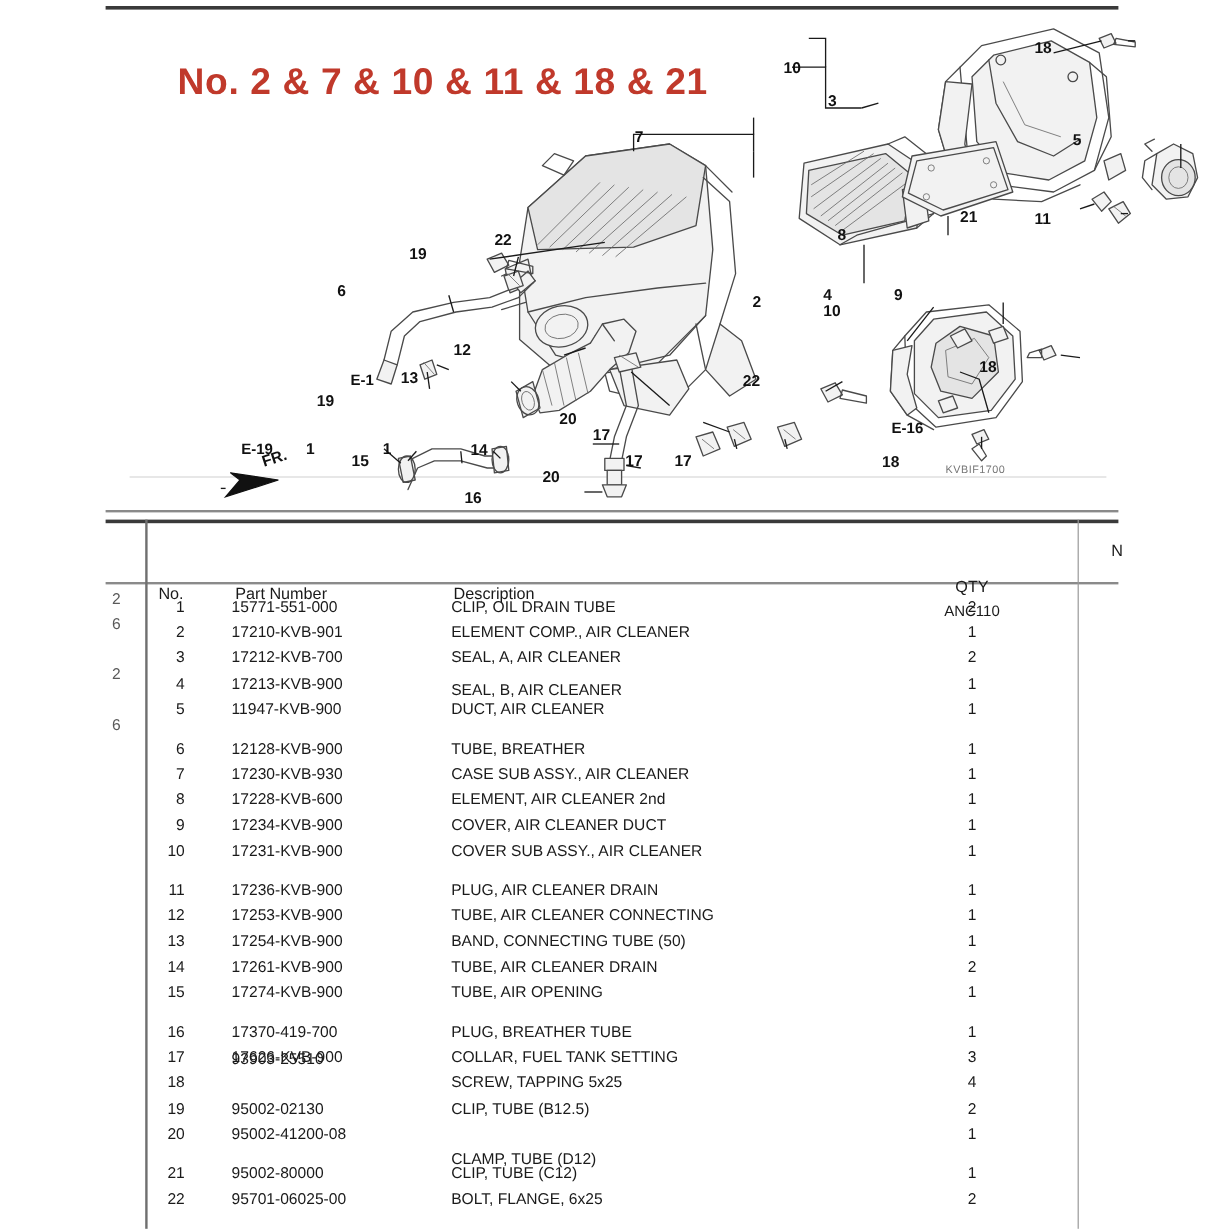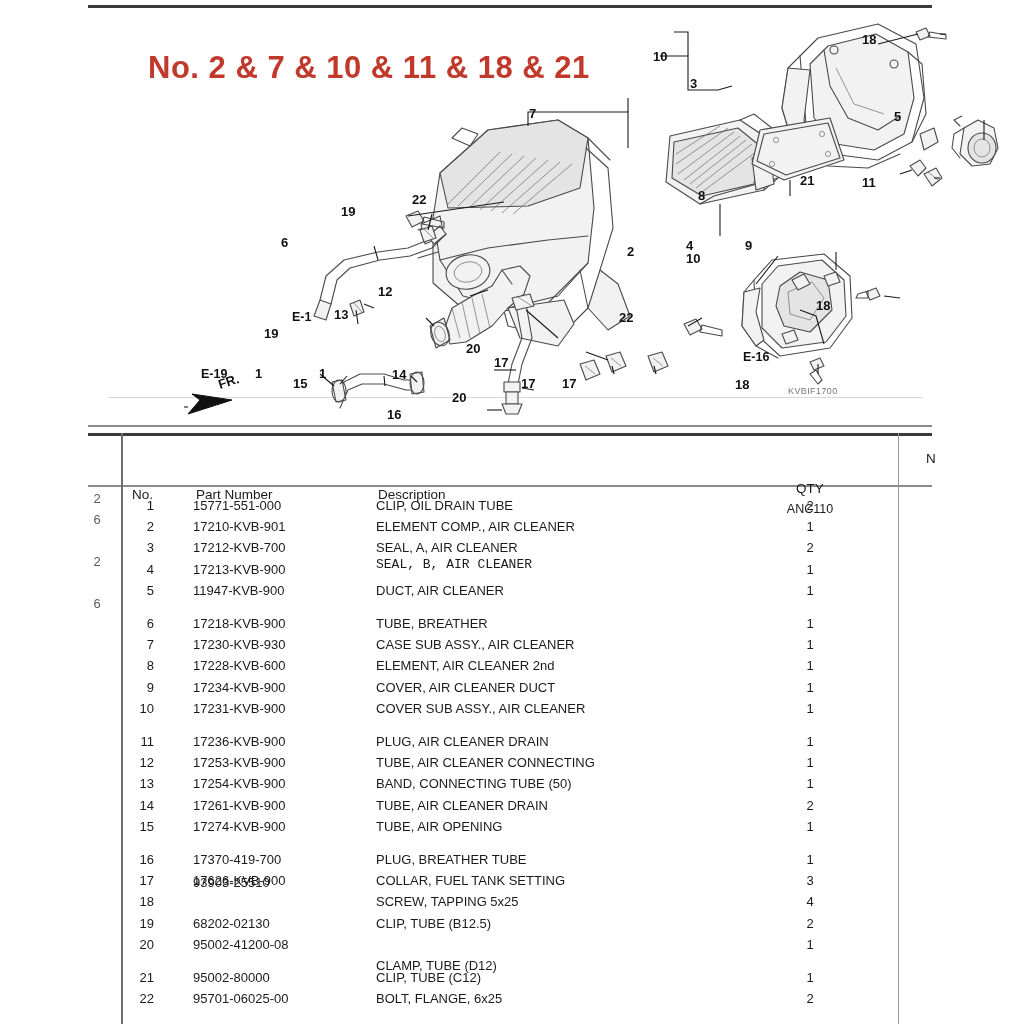--- a/index.html
+++ b/index.html
@@ -492,28 +492,28 @@
         <div class="cell c-no" style="left: 40px; top: 86.2px;">2</div>
         <div class="cell c-pn" style="left: 105px; top: 86.2px;">17210-KVB-901</div>
         <div class="cell c-desc" style="left: 288px; top: 86.2px;">ELEMENT COMP., AIR CLEANER</div>
         <div class="cell c-qty" style="left: 707px; top: 86.2px;">1</div>
         <div class="cell c-no" style="left: 40px; top: 107.4px;">3</div>
         <div class="cell c-pn" style="left: 105px; top: 107.4px;">17212-KVB-700</div>
         <div class="cell c-desc" style="left: 288px; top: 107.4px;">SEAL, A, AIR CLEANER</div>
         <div class="cell c-qty" style="left: 707px; top: 107.4px;">2</div>
         <div class="cell c-no" style="left: 40px; top: 128.6px;">4</div>
         <div class="cell c-pn" style="left: 105px; top: 128.6px;">17213-KVB-900</div>
-        <div class="cell c-desc" style="left: 288px; top: 124px; font-family: Liberation Mono, monospace;">SEAL, B, AIR CLEANER</div>
+        <div class="cell c-desc" style="left: 288px; top: 134px;">SEAL, B, AIR CLEANER</div>
         <div class="cell c-qty" style="left: 707px; top: 128.6px;">1</div>
         <div class="cell c-no" style="left: 40px; top: 149.8px;">5</div>
         <div class="cell c-pn" style="left: 105px; top: 149.8px;">11947-KVB-900</div>
         <div class="cell c-desc" style="left: 288px; top: 149.8px;">DUCT, AIR CLEANER</div>
         <div class="cell c-qty" style="left: 707px; top: 149.8px;">1</div>
         <div class="cell c-no" style="left: 40px; top: 183px;">6</div>
-        <div class="cell c-pn" style="left: 105px; top: 183px;">17218-KVB-900</div>
+        <div class="cell c-pn" style="left: 105px; top: 183px;">12128-KVB-900</div>
         <div class="cell c-desc" style="left: 288px; top: 183px;">TUBE, BREATHER</div>
         <div class="cell c-qty" style="left: 707px; top: 183px;">1</div>
         <div class="cell c-no" style="left: 40px; top: 204.2px;">7</div>
         <div class="cell c-pn" style="left: 105px; top: 204.2px;">17230-KVB-930</div>
         <div class="cell c-desc" style="left: 288px; top: 204.2px;">CASE SUB ASSY., AIR CLEANER</div>
         <div class="cell c-qty" style="left: 707px; top: 204.2px;">1</div>
         <div class="cell c-no" style="left: 40px; top: 225.4px;">8</div>
         <div class="cell c-pn" style="left: 105px; top: 225.4px;">17228-KVB-600</div>
         <div class="cell c-desc" style="left: 288px; top: 225.4px;">ELEMENT, AIR CLEANER 2nd</div>
         <div class="cell c-qty" style="left: 707px; top: 225.4px;">1</div>
@@ -551,21 +551,21 @@
         <div class="cell c-qty" style="left: 707px; top: 419px;">1</div>
         <div class="cell c-no" style="left: 40px; top: 440.2px;">17</div>
         <div class="cell c-pn" style="left: 105px; top: 440.2px;">17626-KVB-900</div>
         <div class="cell c-desc" style="left: 288px; top: 440.2px;">COLLAR, FUEL TANK SETTING</div>
         <div class="cell c-qty" style="left: 707px; top: 440.2px;">3</div>
         <div class="cell c-no" style="left: 40px; top: 461.4px;">18</div>
         <div class="cell c-pn" style="left: 105px; top: 442px;">93903-25510</div>
         <div class="cell c-desc" style="left: 288px; top: 461.4px;">SCREW, TAPPING 5x25</div>
         <div class="cell c-qty" style="left: 707px; top: 461.4px;">4</div>
         <div class="cell c-no" style="left: 40px; top: 482.6px;">19</div>
-        <div class="cell c-pn" style="left: 105px; top: 482.6px;">68202-02130</div>
+        <div class="cell c-pn" style="left: 105px; top: 482.6px;">95002-02130</div>
         <div class="cell c-desc" style="left: 288px; top: 482.6px;">CLIP, TUBE (B12.5)</div>
         <div class="cell c-qty" style="left: 707px; top: 482.6px;">2</div>
         <div class="cell c-no" style="left: 40px; top: 503.8px;">20</div>
         <div class="cell c-pn" style="left: 105px; top: 503.8px;">95002-41200-08</div>
         <div class="cell c-desc" style="left: 288px; top: 525px;">CLAMP, TUBE (D12)</div>
         <div class="cell c-qty" style="left: 707px; top: 503.8px;">1</div>
         <div class="cell c-no" style="left: 40px; top: 537px;">21</div>
         <div class="cell c-pn" style="left: 105px; top: 537px;">95002-80000</div>
         <div class="cell c-desc" style="left: 288px; top: 537px;">CLIP, TUBE (C12)</div>
         <div class="cell c-qty" style="left: 707px; top: 537px;">1</div>

